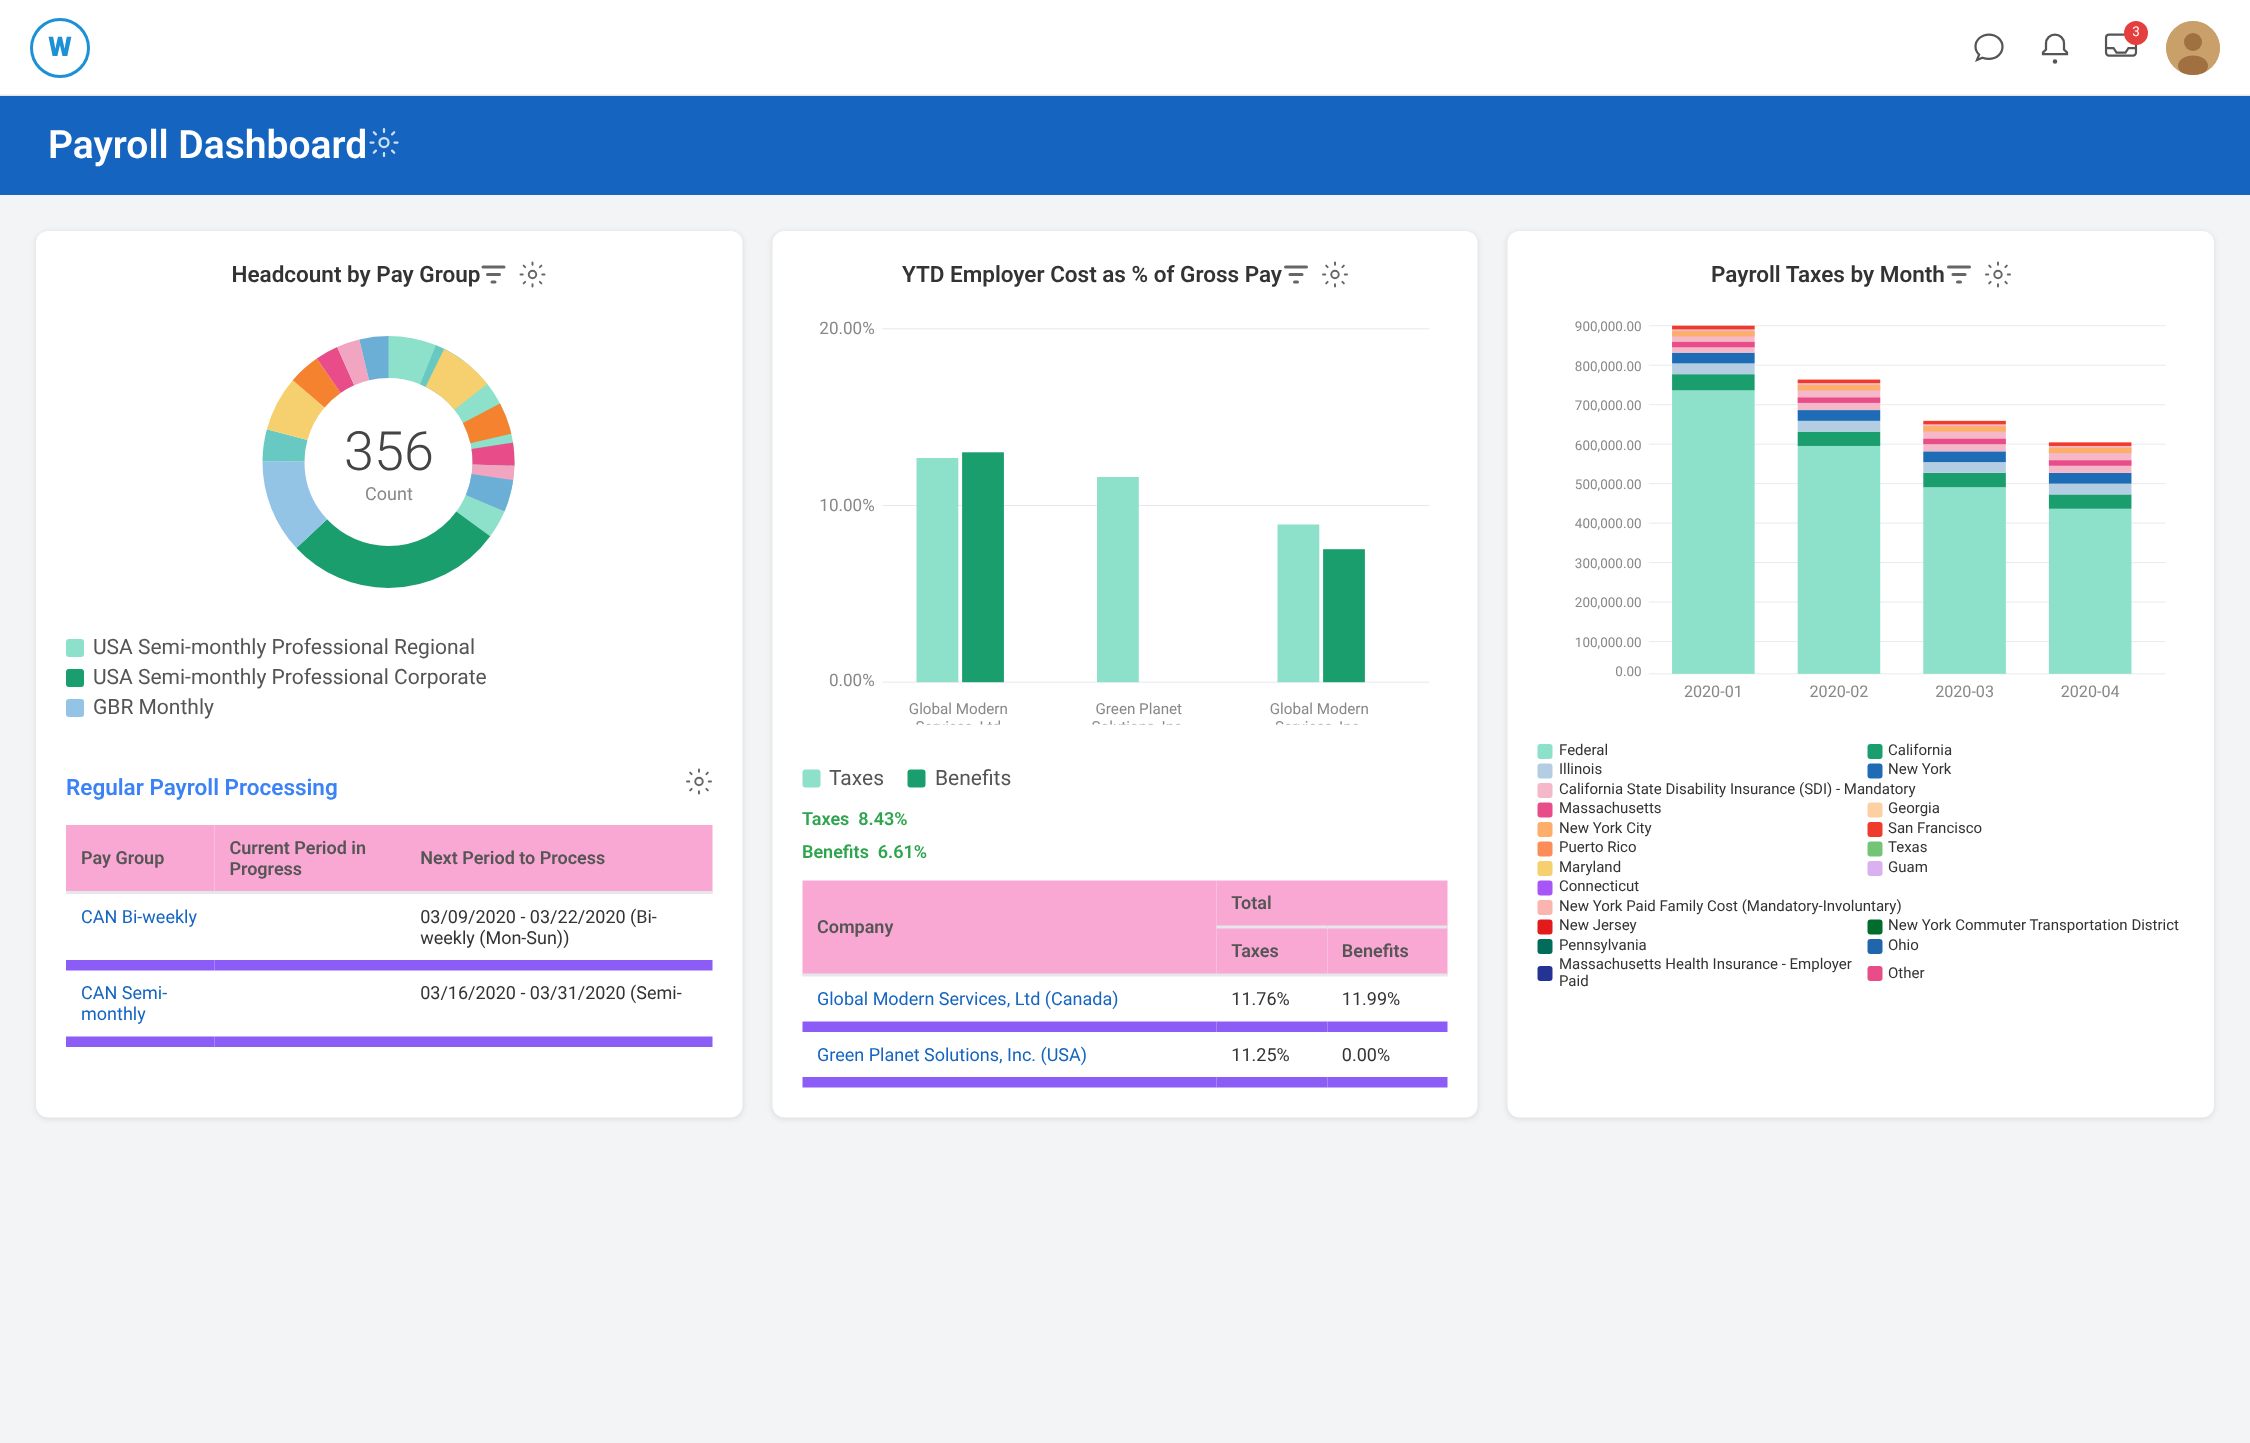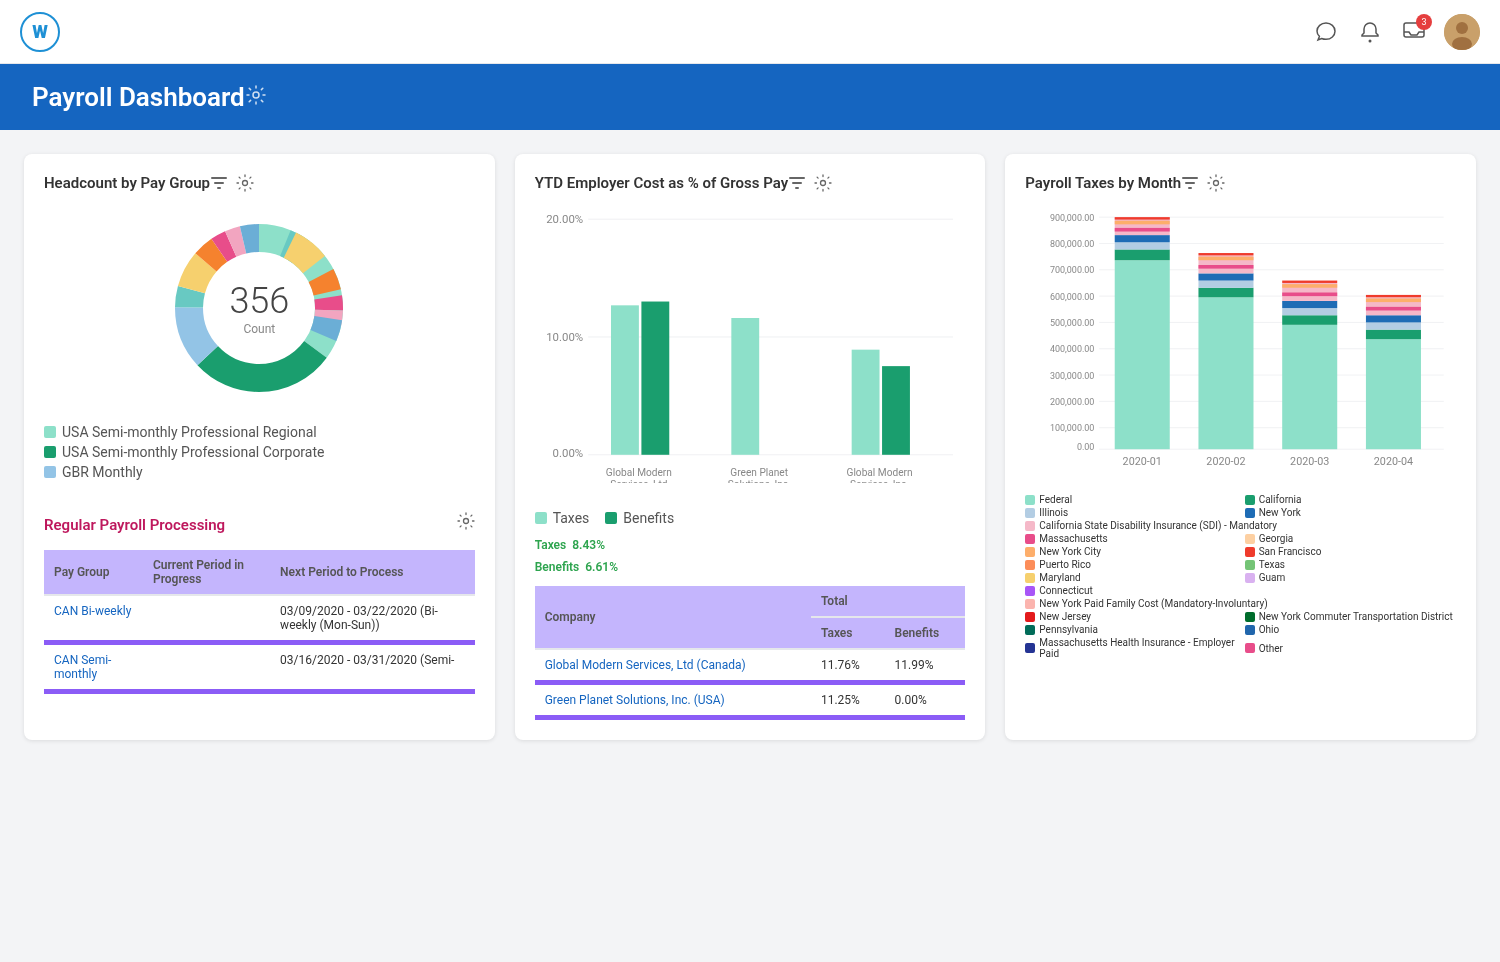--- a/index.html
+++ b/index.html
@@ -20,46 +20,46 @@
     
     .header-bar { background: #1565c0; color: #fff; padding: 18px 32px; display: flex; align-items: center; justify-content: flex-start; }
     .header-title { font-size: 26px; font-weight: 600; }
     .header-gear { cursor: pointer; opacity: 0.8; font-size: 20px; }
 
     
     .main-content { padding: 24px; display: grid; grid-template-columns: 1fr 1fr 1fr; gap: 20px; }
 
     
     .card { background: #fff; border-radius: 8px; padding: 20px; box-shadow: 0 1px 4px rgba(0,0,0,0.1); }
-    .card-header { display: flex; align-items: center; justify-content: flex-start; margin-bottom: 12px; }
+    .card-header { display: flex; align-items: center; justify-content: center; margin-bottom: 12px; }
     .card-title { font-size: 15px; font-weight: 600; color: #333; }
     .card-actions { display: flex; gap: 8px; color: #666; font-size: 16px; cursor: pointer; }
 
     
     .donut-container { display: flex; align-items: center; justify-content: center; margin: 16px 0; }
     .donut-wrap { position: relative; width: 200px; height: 200px; }
     .donut-center { position: absolute; top: 50%; left: 50%; transform: translate(-50%, -50%); text-align: center; }
     .donut-number { font-size: 36px; font-weight: 300; color: #444; }
     .donut-label { font-size: 12px; color: #888; }
     .legend { margin-top: 8px; }
     .legend-item { display: flex; align-items: center; gap: 6px; margin-bottom: 4px; font-size: 14px; color: #555; }
     .legend-color { width: 12px; height: 12px; border-radius: 2px; flex-shrink: 0; }
 
     
     .bar-chart-area { position: relative; margin: 8px 0 24px; }
 
     
     .data-table { width: 100%; border-collapse: collapse; margin-top: 8px; font-size: 12px; }
-    .data-table th { background: #c4b5fd; padding: 8px 10px; text-align: left; font-weight: 600; border-bottom: 2px solid #e5e7eb; color: #555; }
-    .data-table td { padding: 8px 10px; border-bottom: 5px solid #8b5cf6; vertical-align: top; }
+    .data-table th { background: #f9a8d4; padding: 8px 10px; text-align: left; font-weight: 600; border-bottom: 2px solid #e5e7eb; color: #555; }
+    .data-table td { padding: 8px 10px; border-bottom: 7px solid #8b5cf6; vertical-align: top; }
     .data-table a { color: #1565c0; text-decoration: none; }
     .total-header { text-align: center; border-bottom: 2px solid #e5e7eb; }
 
     
-    .section-title { font-size: 15px; font-weight: 600; color: #be185d; margin: 16px 0 8px; }
+    .section-title { font-size: 15px; font-weight: 600; color: #3b82f6; margin: 16px 0 8px; }
     .section-header { display: flex; align-items: center; justify-content: space-between; }
 
     
     .full-left { grid-column: 1 / 2; grid-row: 1 / 2; }
     .full-mid { grid-column: 2 / 3; grid-row: 1 / 2; }
     .full-right { grid-column: 3 / 4; grid-row: 1 / 2; }
 
     
     .ytd-legend { display: flex; gap: 16px; margin-top: 8px; font-size: 12px; }
     .ytd-stat { margin-top: 8px; font-size: 12px; }

